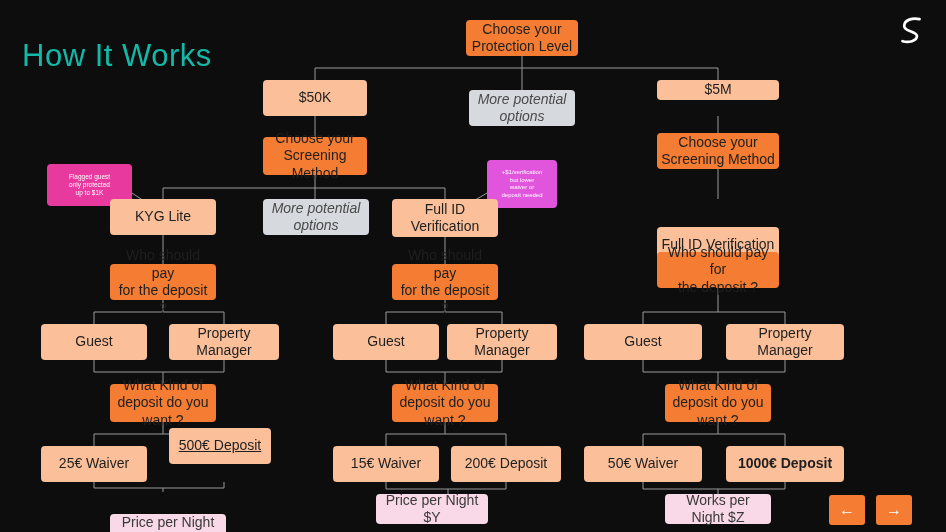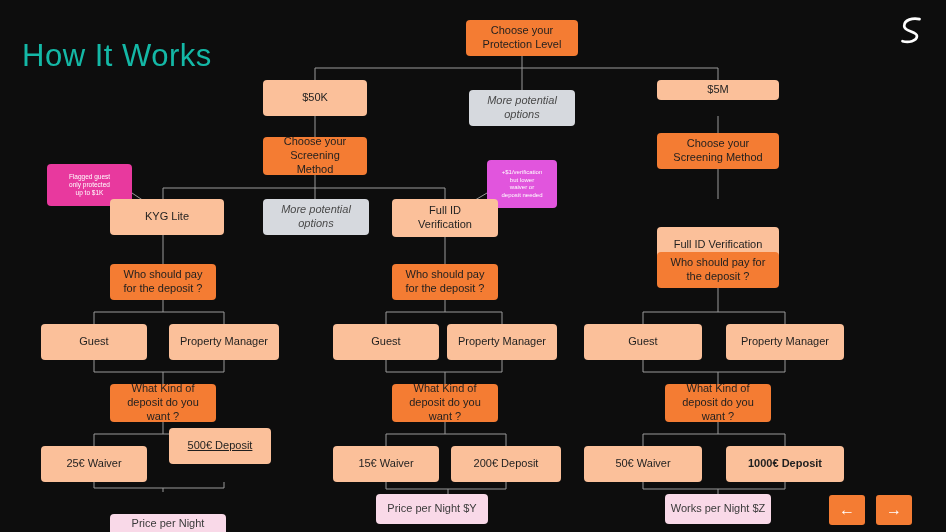--- a/index.html
+++ b/index.html
@@ -20,21 +20,21 @@
   #logo {
     position: absolute; right: 18px; top: 14px;
     width: 34px; height: 34px;
   }
 
   .node {
     position: absolute;
     display: flex; align-items: center; justify-content: center;
     text-align: center;
     border-radius: 4px;
-    font-size: 11px;
+    font-size: 14px;
     line-height: 1.25;
     padding: 3px 4px;
     color: #1a1a1a;
   }
   .node span { display: block; }
 
   .orange   { background: #F47C33; color: #1f1f1f; font-weight: 500; }
   .peach    { background: #FBC09A; color: #1f1f1f; }
   .grey     { background: #D6D9DE; color: #4a4a4a; font-style: italic; }
   .pink     { background: #F9D9E8; color: #3a3a3a; }
@@ -171,21 +171,21 @@
       </div>
       <div class="node orange" style="left: 657px; top: 133px; width: 122px; height: 36px;">
         <span>Choose your<br>Screening Method</span>
       </div>
       <div class="node magenta" style="left: 47px; top: 164px; width: 85px; height: 42px;">
         <span>Flagged guest<br>only protected<br>up to $1K</span>
       </div>
       <div class="node violet" style="left: 487px; top: 160px; width: 70px; height: 48px;">
         <span>+$1/verification<br>but lower<br>waiver or<br>deposit needed</span>
       </div>
-      <div class="node peach" style="left: 110px; top: 199px; width: 114px; height: 36px;">
+      <div class="node peach" style="left: 110px; top: 199px; width: 106px; height: 36px;">
         <span>KYG Lite</span>
       </div>
       <div class="node grey" style="left: 263px; top: 199px; width: 106px; height: 36px;">
         <span>More potential<br>options</span>
       </div>
       <div class="node peach" style="left: 392px; top: 199px; width: 106px; height: 38px;">
         <span>Full ID<br>Verification</span>
       </div>
       <div class="node peach" style="left: 657px; top: 199px; width: 122px; height: 36px; margin-top: 28px;">
         <span>Full ID Verification</span>

